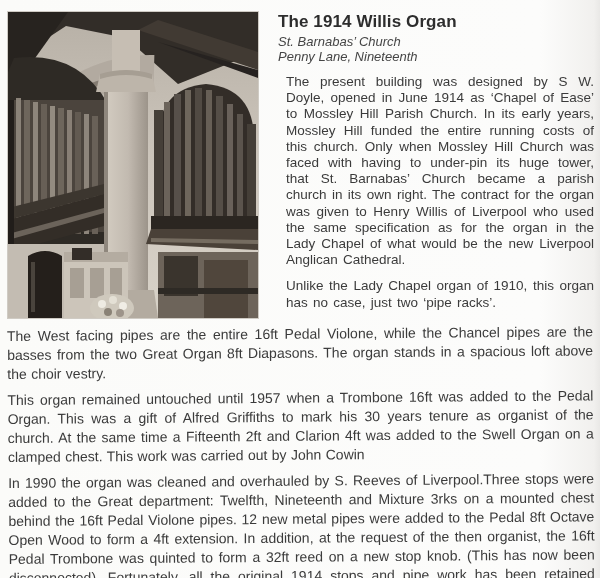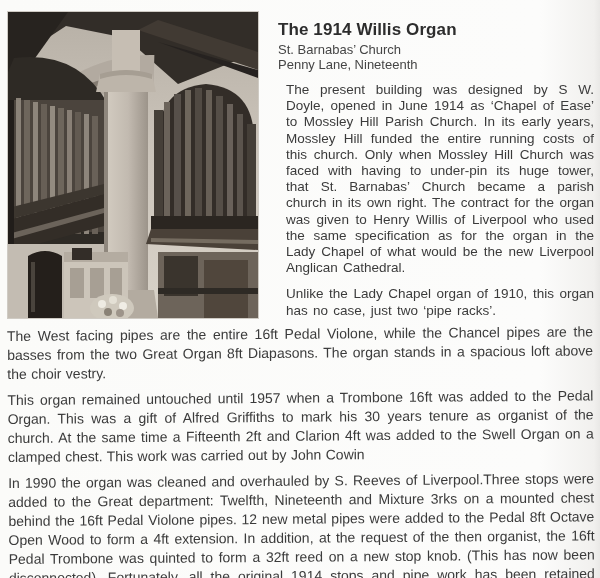--- a/index.html
+++ b/index.html
@@ -20,29 +20,30 @@
     box-shadow: 0 0 0 1px #cfcbc4;
     background: #c8c1b7;
   }
   .photo svg { display: block; }
   .head {
     position: absolute;
     left: 278px; top: 12px;
     width: 316px;
   }
   .title {
-    margin: 8px 0 3px 0;
+    margin: 0 0 3px 0;
     font-size: 17px;
     font-weight: bold;
     color: #2d2d2d;
     letter-spacing: 0.1px;
   }
   .sub {
     margin: 0;
     font-size: 13px;
+    font-style: italic;
     line-height: 1.12;
     color: #454545;
   }
   .colp {
     margin: 10px 0 0 8px;
     font-size: 13.5px;
     line-height: 1.2;
     text-align: justify;
     word-spacing: 1.5px;
     color: #3b3b3b;

